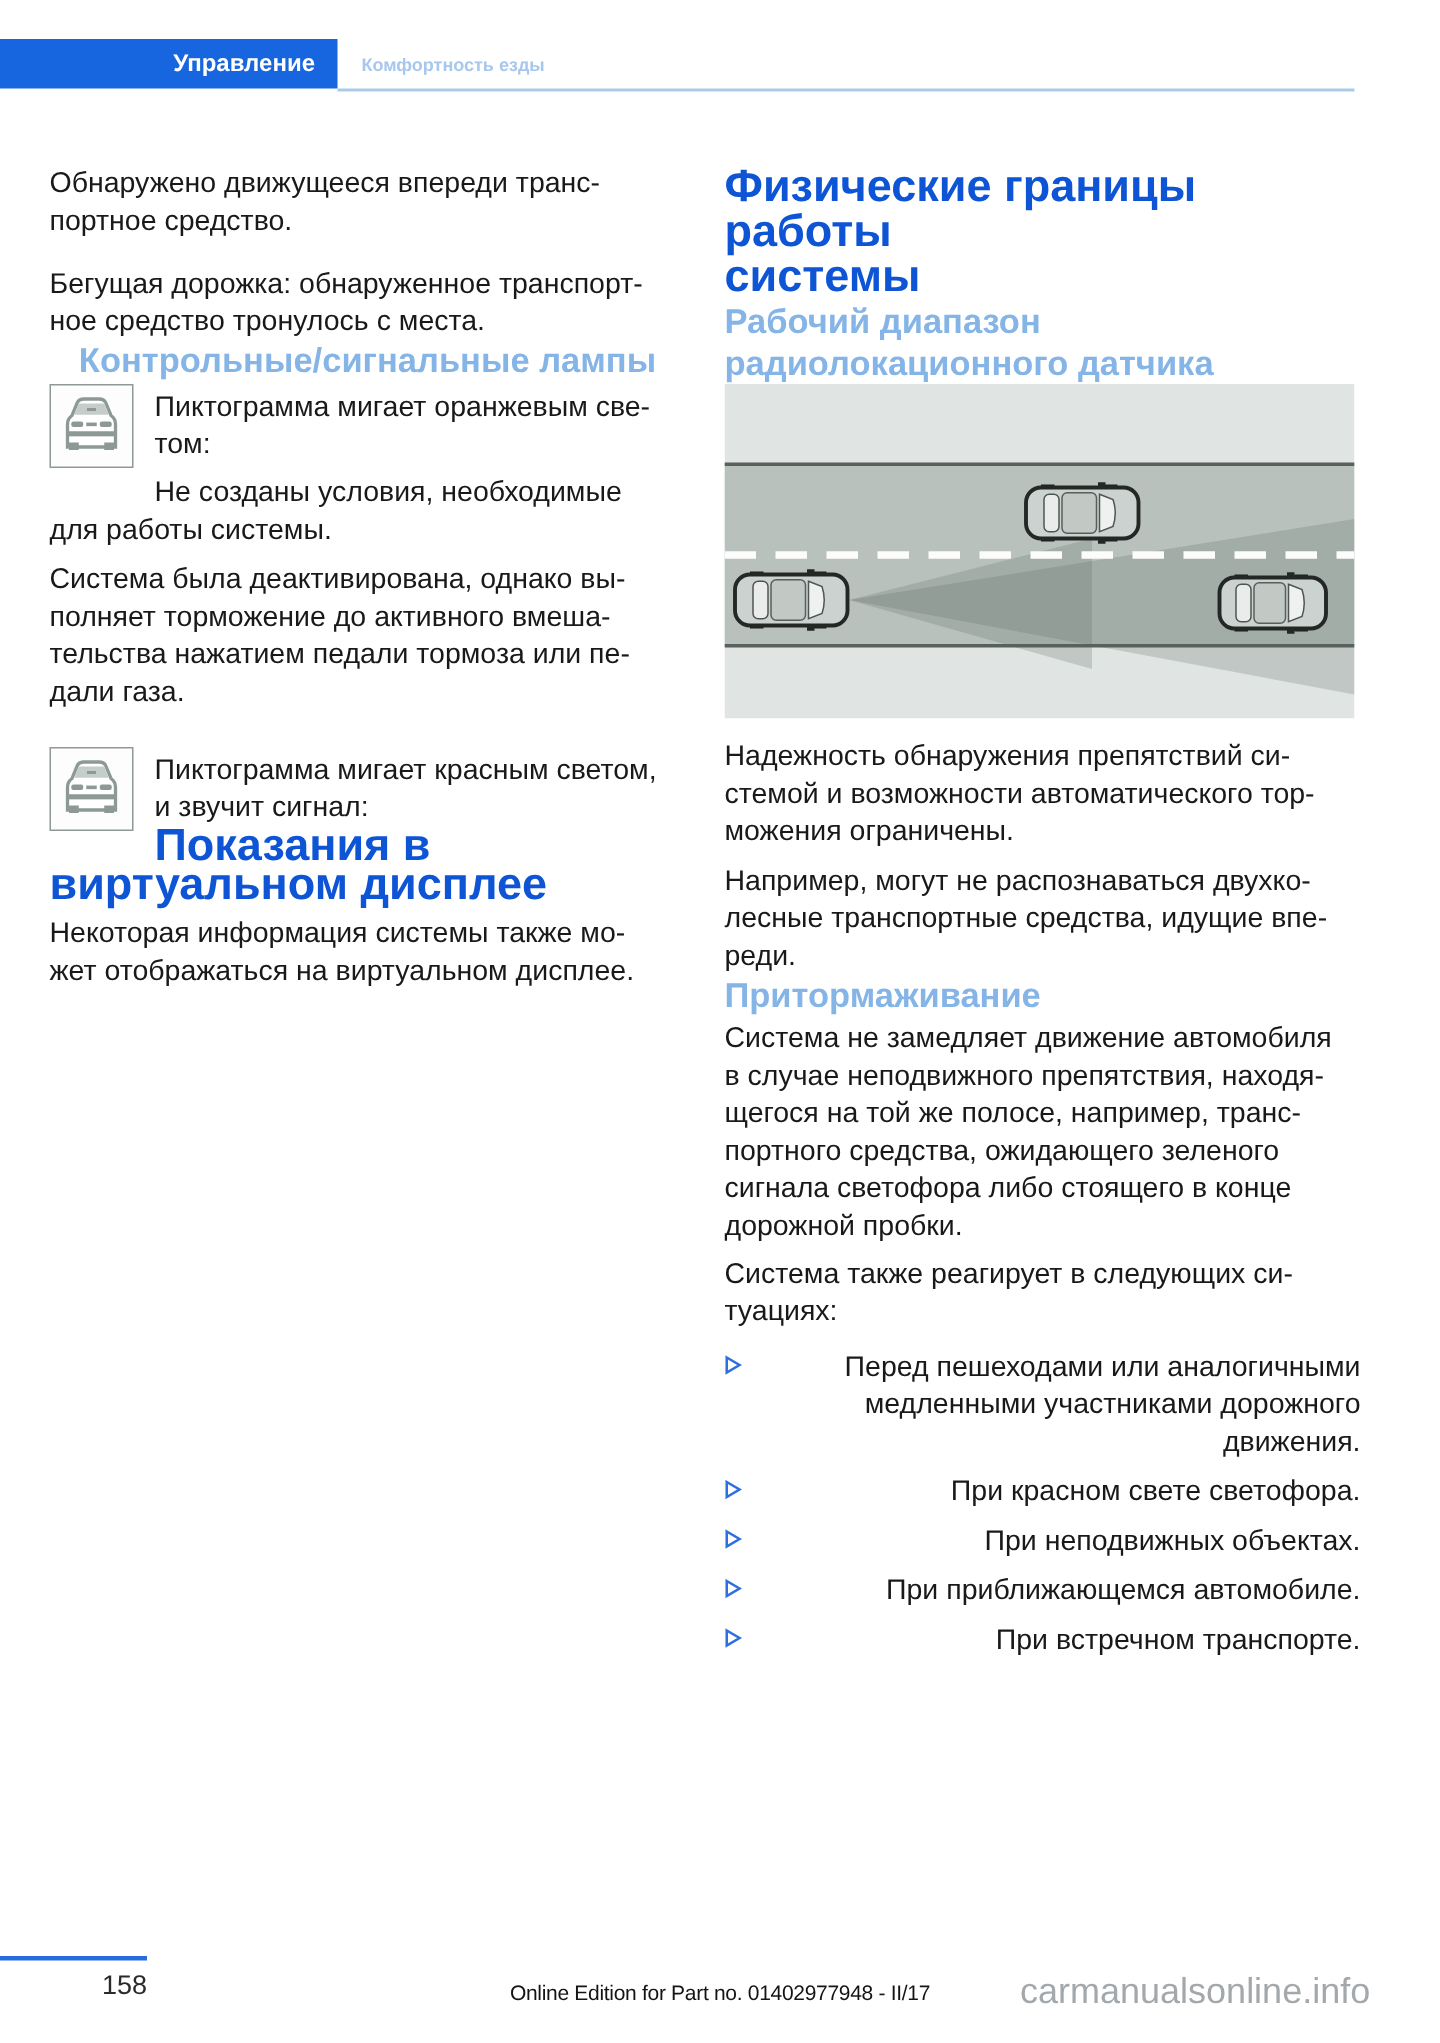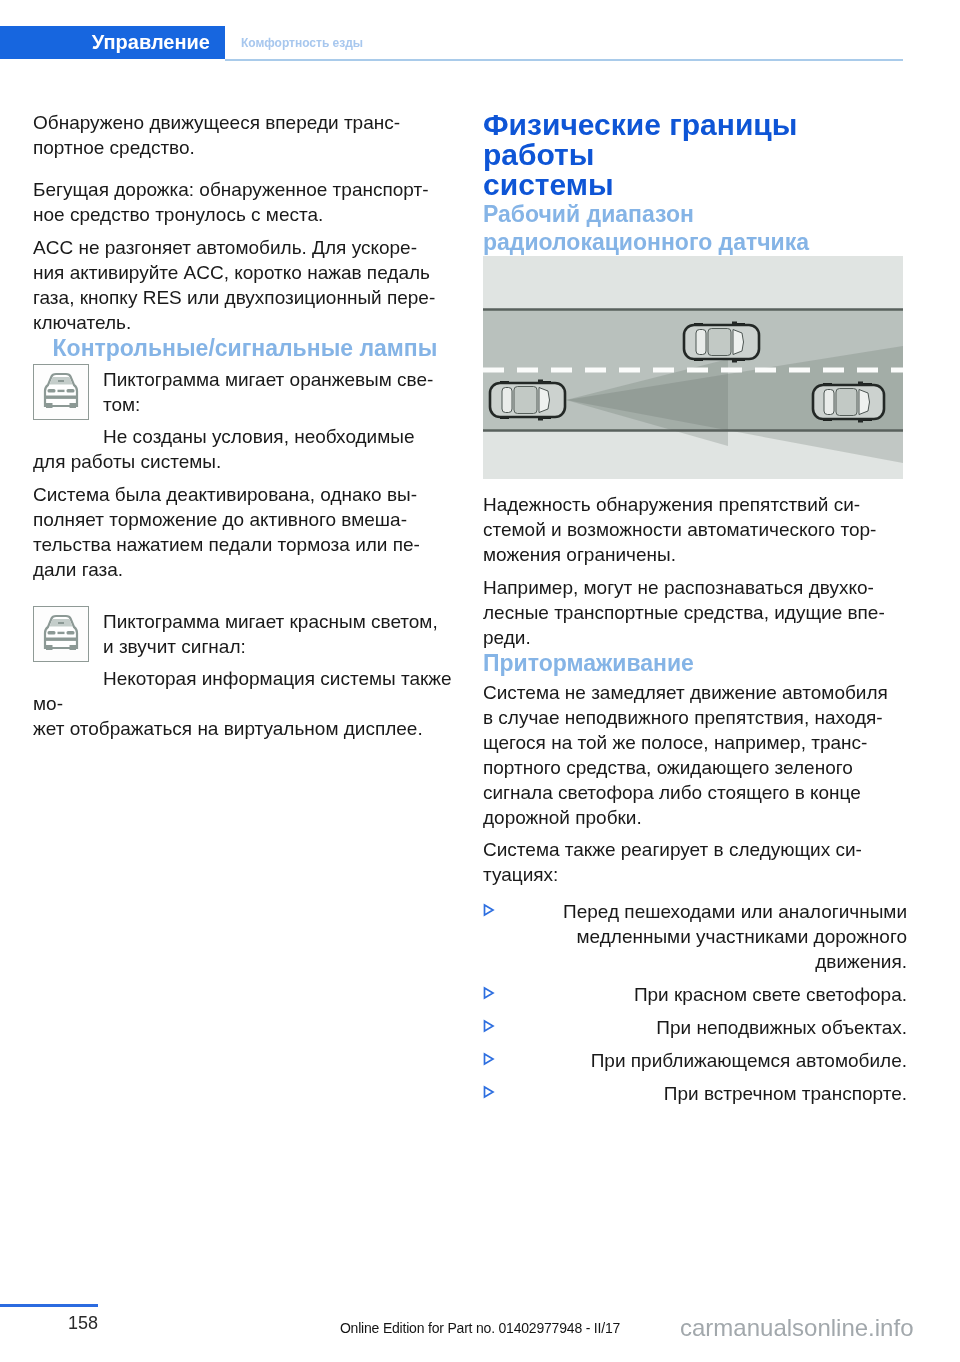--- a/index.html
+++ b/index.html
@@ -5,21 +5,21 @@
   html,body{margin:0;padding:0;}
   body{
     width:960px;height:1362px;position:relative;background:#ffffff;
     font-family:"Liberation Sans", sans-serif;color:#191919;overflow:hidden;
   }
   .lines{white-space:pre-line;}
 
   
   .tab-bar{position:absolute;top:26px;left:0;height:33px;display:flex;align-items:stretch;}
   .tab-primary{
-    width:225px;background:#1766df;color:#ffffff;font-weight:bold;font-size:20px;
+    width:225px;background:#1766df;color:#ffffff;font-weight:bold;font-size:16px;
     display:flex;align-items:center;justify-content:flex-end;padding-right:15px;box-sizing:border-box;
   }
   .tab-secondary{
     color:#a7c7ee;font-weight:bold;font-size:12px;display:flex;align-items:center;margin-left:16px;
   }
   .header-rule{position:absolute;top:59px;left:225px;width:678px;height:2px;background:#a9cbea;}
 
   
   .col{position:absolute;top:110px;width:424px;font-size:19px;line-height:25px;}
   .col-left{left:33px;}
@@ -87,24 +87,20 @@
     </div>
     <div class="tab-secondary">Комфортность езды</div>
   </div>
   <div class="header-rule"></div>
 
   <div class="col col-left">
     <p class="lines">Обнаружено движущееся впереди транс-
 портное средство.</p>
     <p class="lines p-mt17">Бегущая дорожка: обнаруженное транспорт-
 ное средство тронулось с места.</p>
-    <p class="lines p-mt8">ACC не разгоняет автомобиль. Для ускоре-
-ния активируйте ACC, коротко нажав педаль
-газа, кнопку RES или двухпозиционный пере-
-ключатель.</p>
 
     <h3 class="light-h mt30">Контрольные/сигнальные лампы</h3>
 
     <div class="lamp-item">
       <div class="glyph-box">
         <span>
           <svg width="44" height="44" viewBox="0 0 44 44">
             <path d="M6,39 L6,24 Q6,20 9,18 L12.5,9.5 Q13.5,7 17,7 L27,7 Q30.5,7 31.5,9.5 L35,18 Q38,20 38,24 L38,39 Z" fill="#ffffff" stroke="#8c9995" stroke-width="2.2"></path>
             <path d="M13.5,10 L30.5,10 L33.5,17.5 L10.5,17.5 Z" fill="#c4cdca"></path>
             <rect x="19" y="13" width="6" height="2" fill="#8c9995"></rect>
@@ -140,20 +136,21 @@
             <rect x="6.5" y="28.5" width="31" height="3.4" fill="#8c9995"></rect>
             <rect x="7" y="36" width="6.5" height="5" fill="#8c9995"></rect>
             <rect x="30.5" y="36" width="6.5" height="5" fill="#8c9995"></rect>
           </svg>
         </span>
       </div>
       <p class="lines first">Пиктограмма мигает красным светом,
 и звучит сигнал:</p>
     </div>
 
+    <h2 class="blue-h mt28">Показания в виртуальном дисплее</h2>
     <p class="lines p-mt7">Некоторая информация системы также мо-
 жет отображаться на виртуальном дисплее.</p>
   </div>
 
   <div class="col col-right">
     <h2 class="blue-h two-line lines">Физические границы работы
 системы</h2>
     <h3 class="light-h two-line lines mt18">Рабочий диапазон
 радиолокационного датчика</h3>
 

